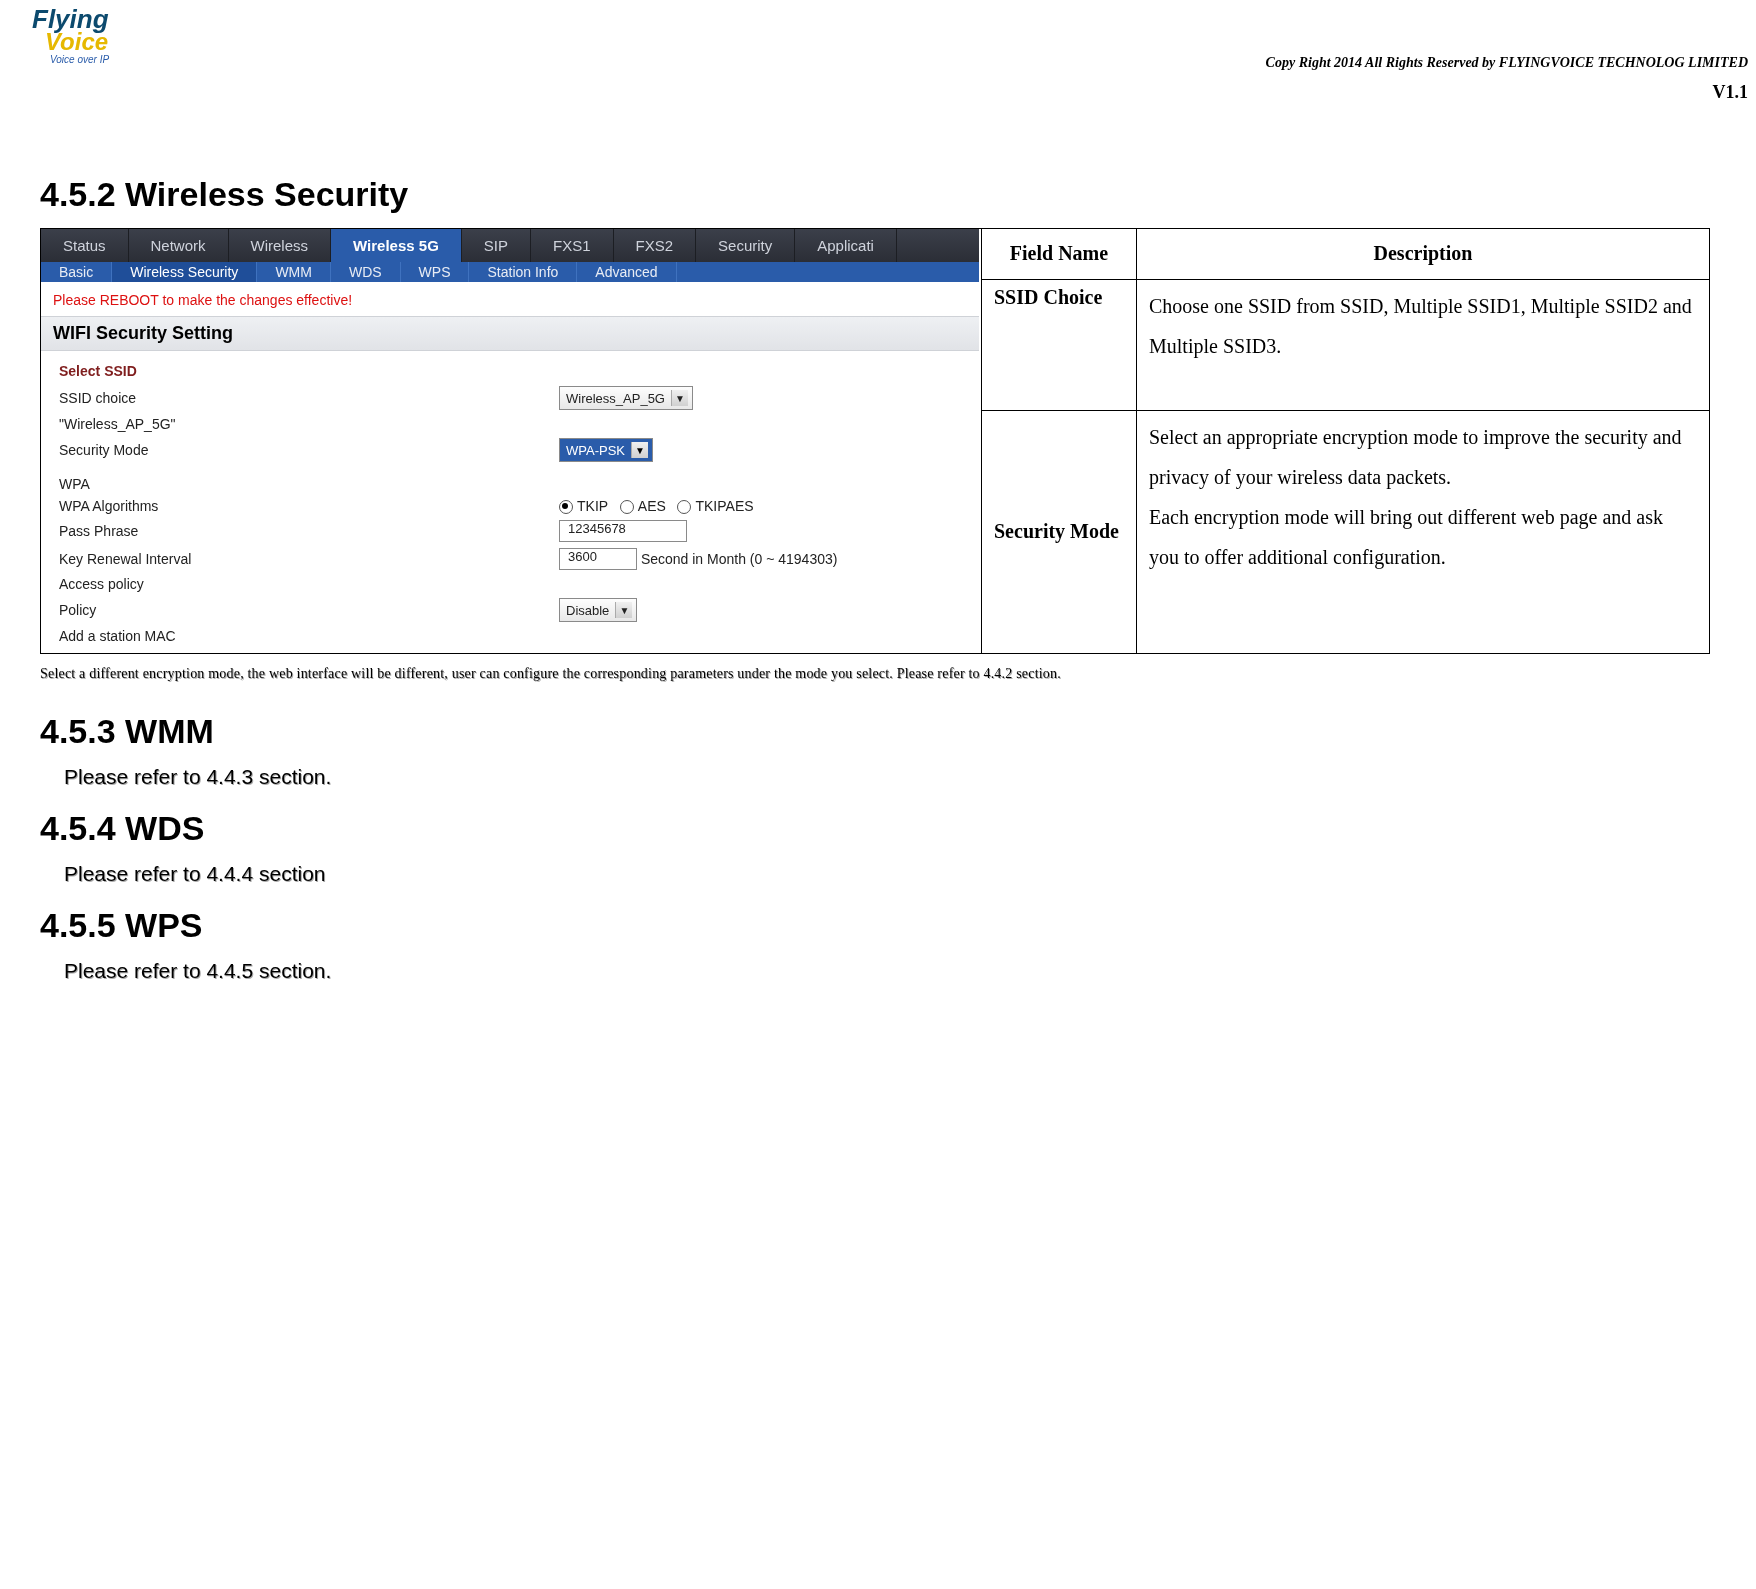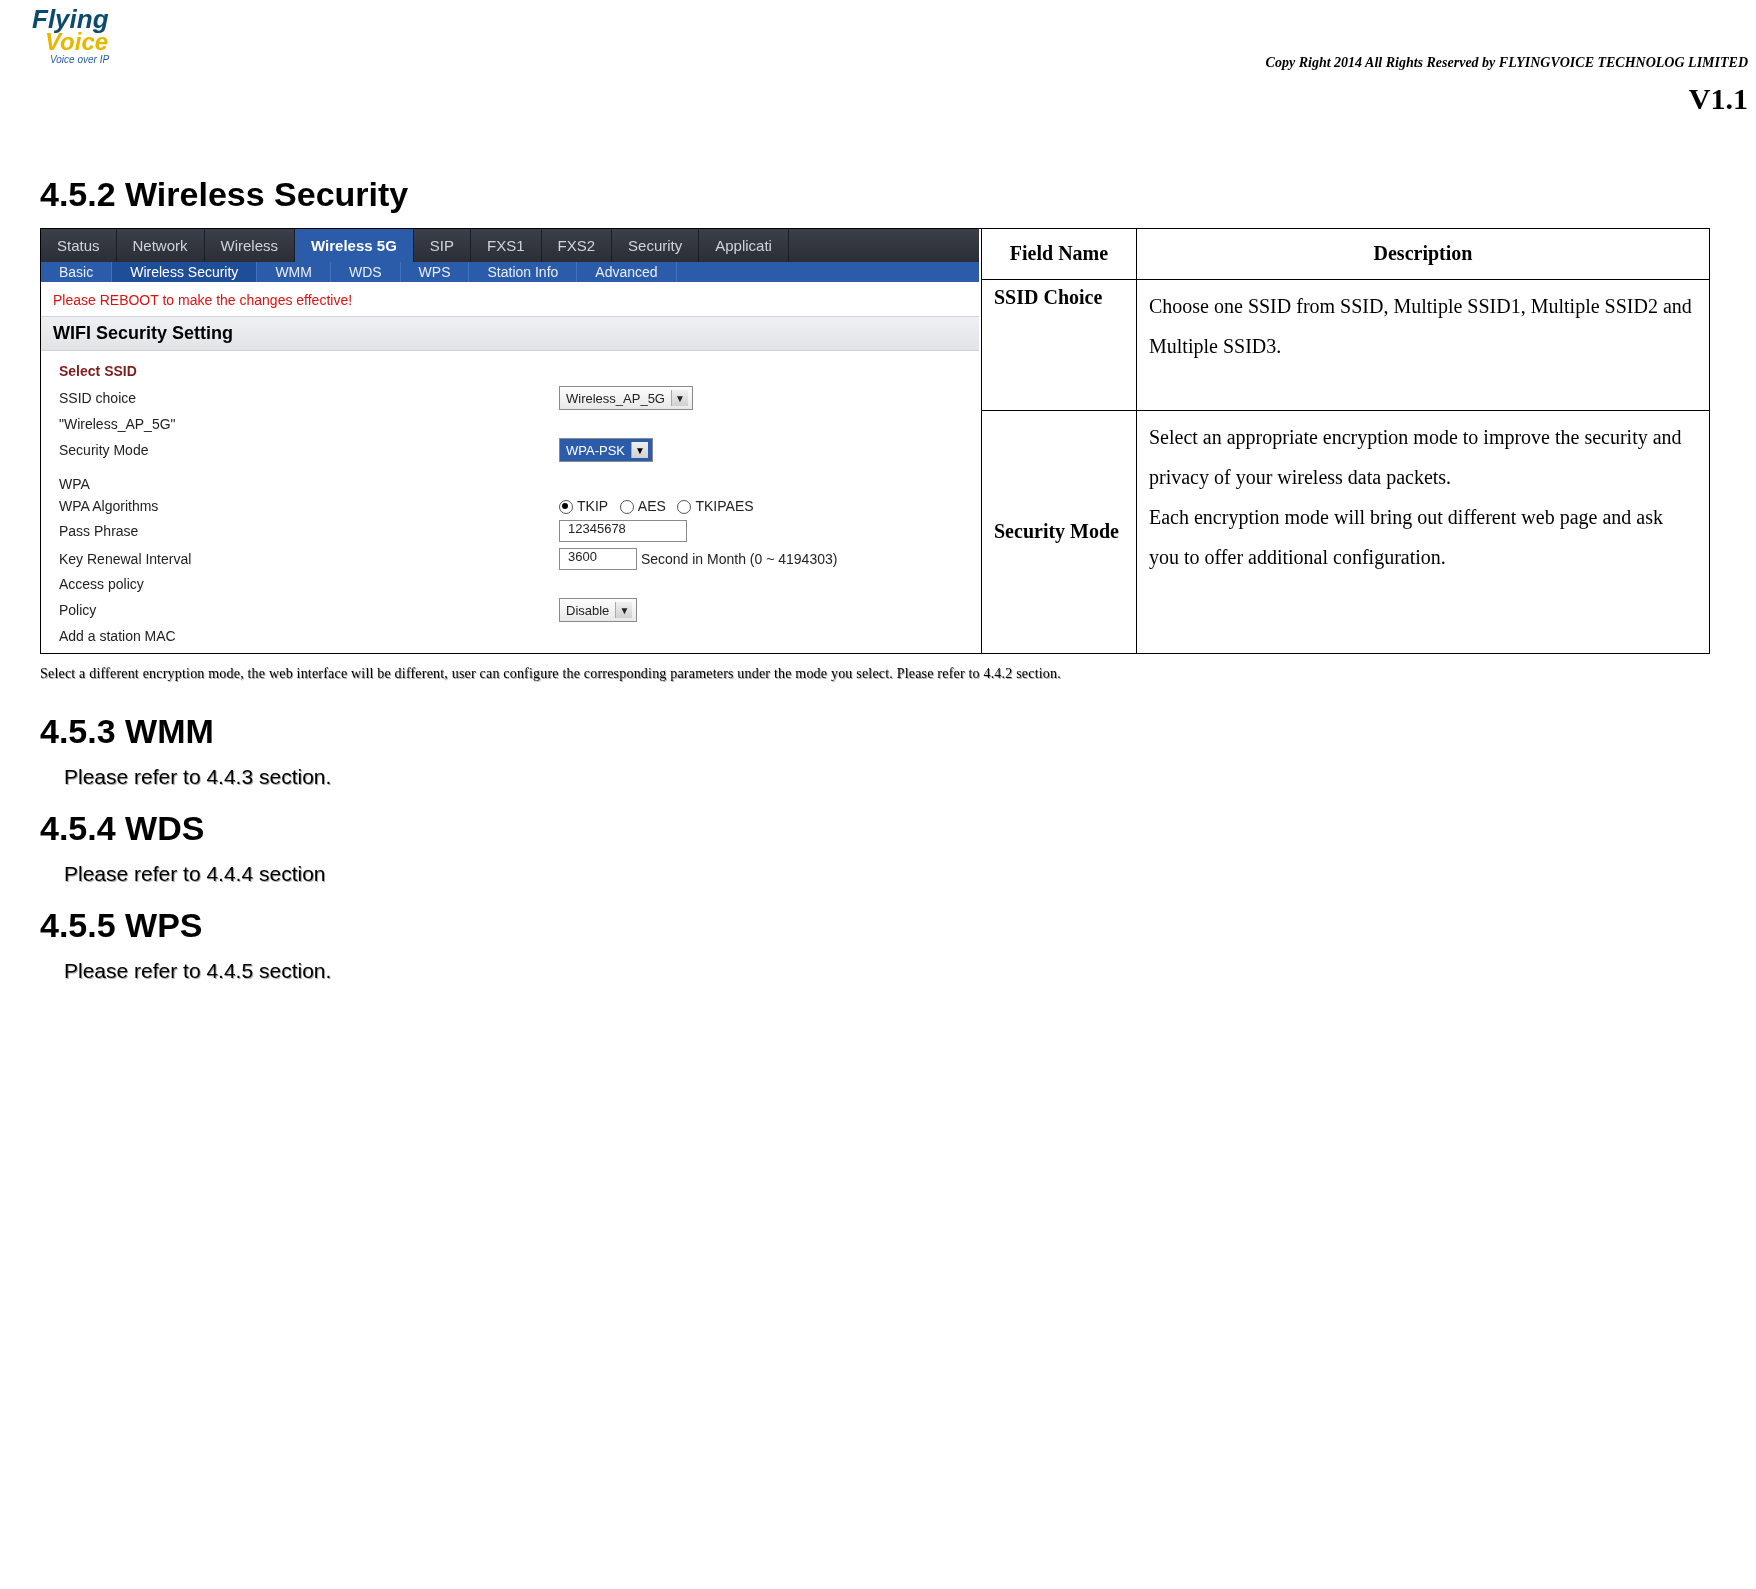--- a/index.html
+++ b/index.html
@@ -64,21 +64,21 @@
     font-style: italic;
     font-weight: bold;
     font-size: 14px;
   }
   .header-ver {
     position: absolute;
     right: 8px;
     top: 82px;
     text-align: right;
     font-weight: bold;
-    font-size: 30px;
+    font-size: 18px;
   }
 
   
   h2.sec {
     font-family: Arial, sans-serif;
     font-weight: 900;
     font-size: 34px;
     margin: 0 0 14px 0;
   }
   .content {
@@ -121,21 +121,21 @@
     font-family: Arial, sans-serif;
     font-size: 15px;
   }
   .tabbar1 {
     display: flex;
     background: linear-gradient(#3b3f4a, #2b2e36);
     color: #cfd3dc;
     font-size: 15px;
   }
   .tabbar1 .tab {
-    padding: 8px 16px;
+    padding: 8px 22px;
     border-right: 1px solid #1c1e23;
   }
   .tabbar1 .tab.active {
     background: #2a5caa;
     color: #fff;
     font-weight: bold;
   }
   .tabbar2 {
     display: flex;
     background: #2a5caa;

